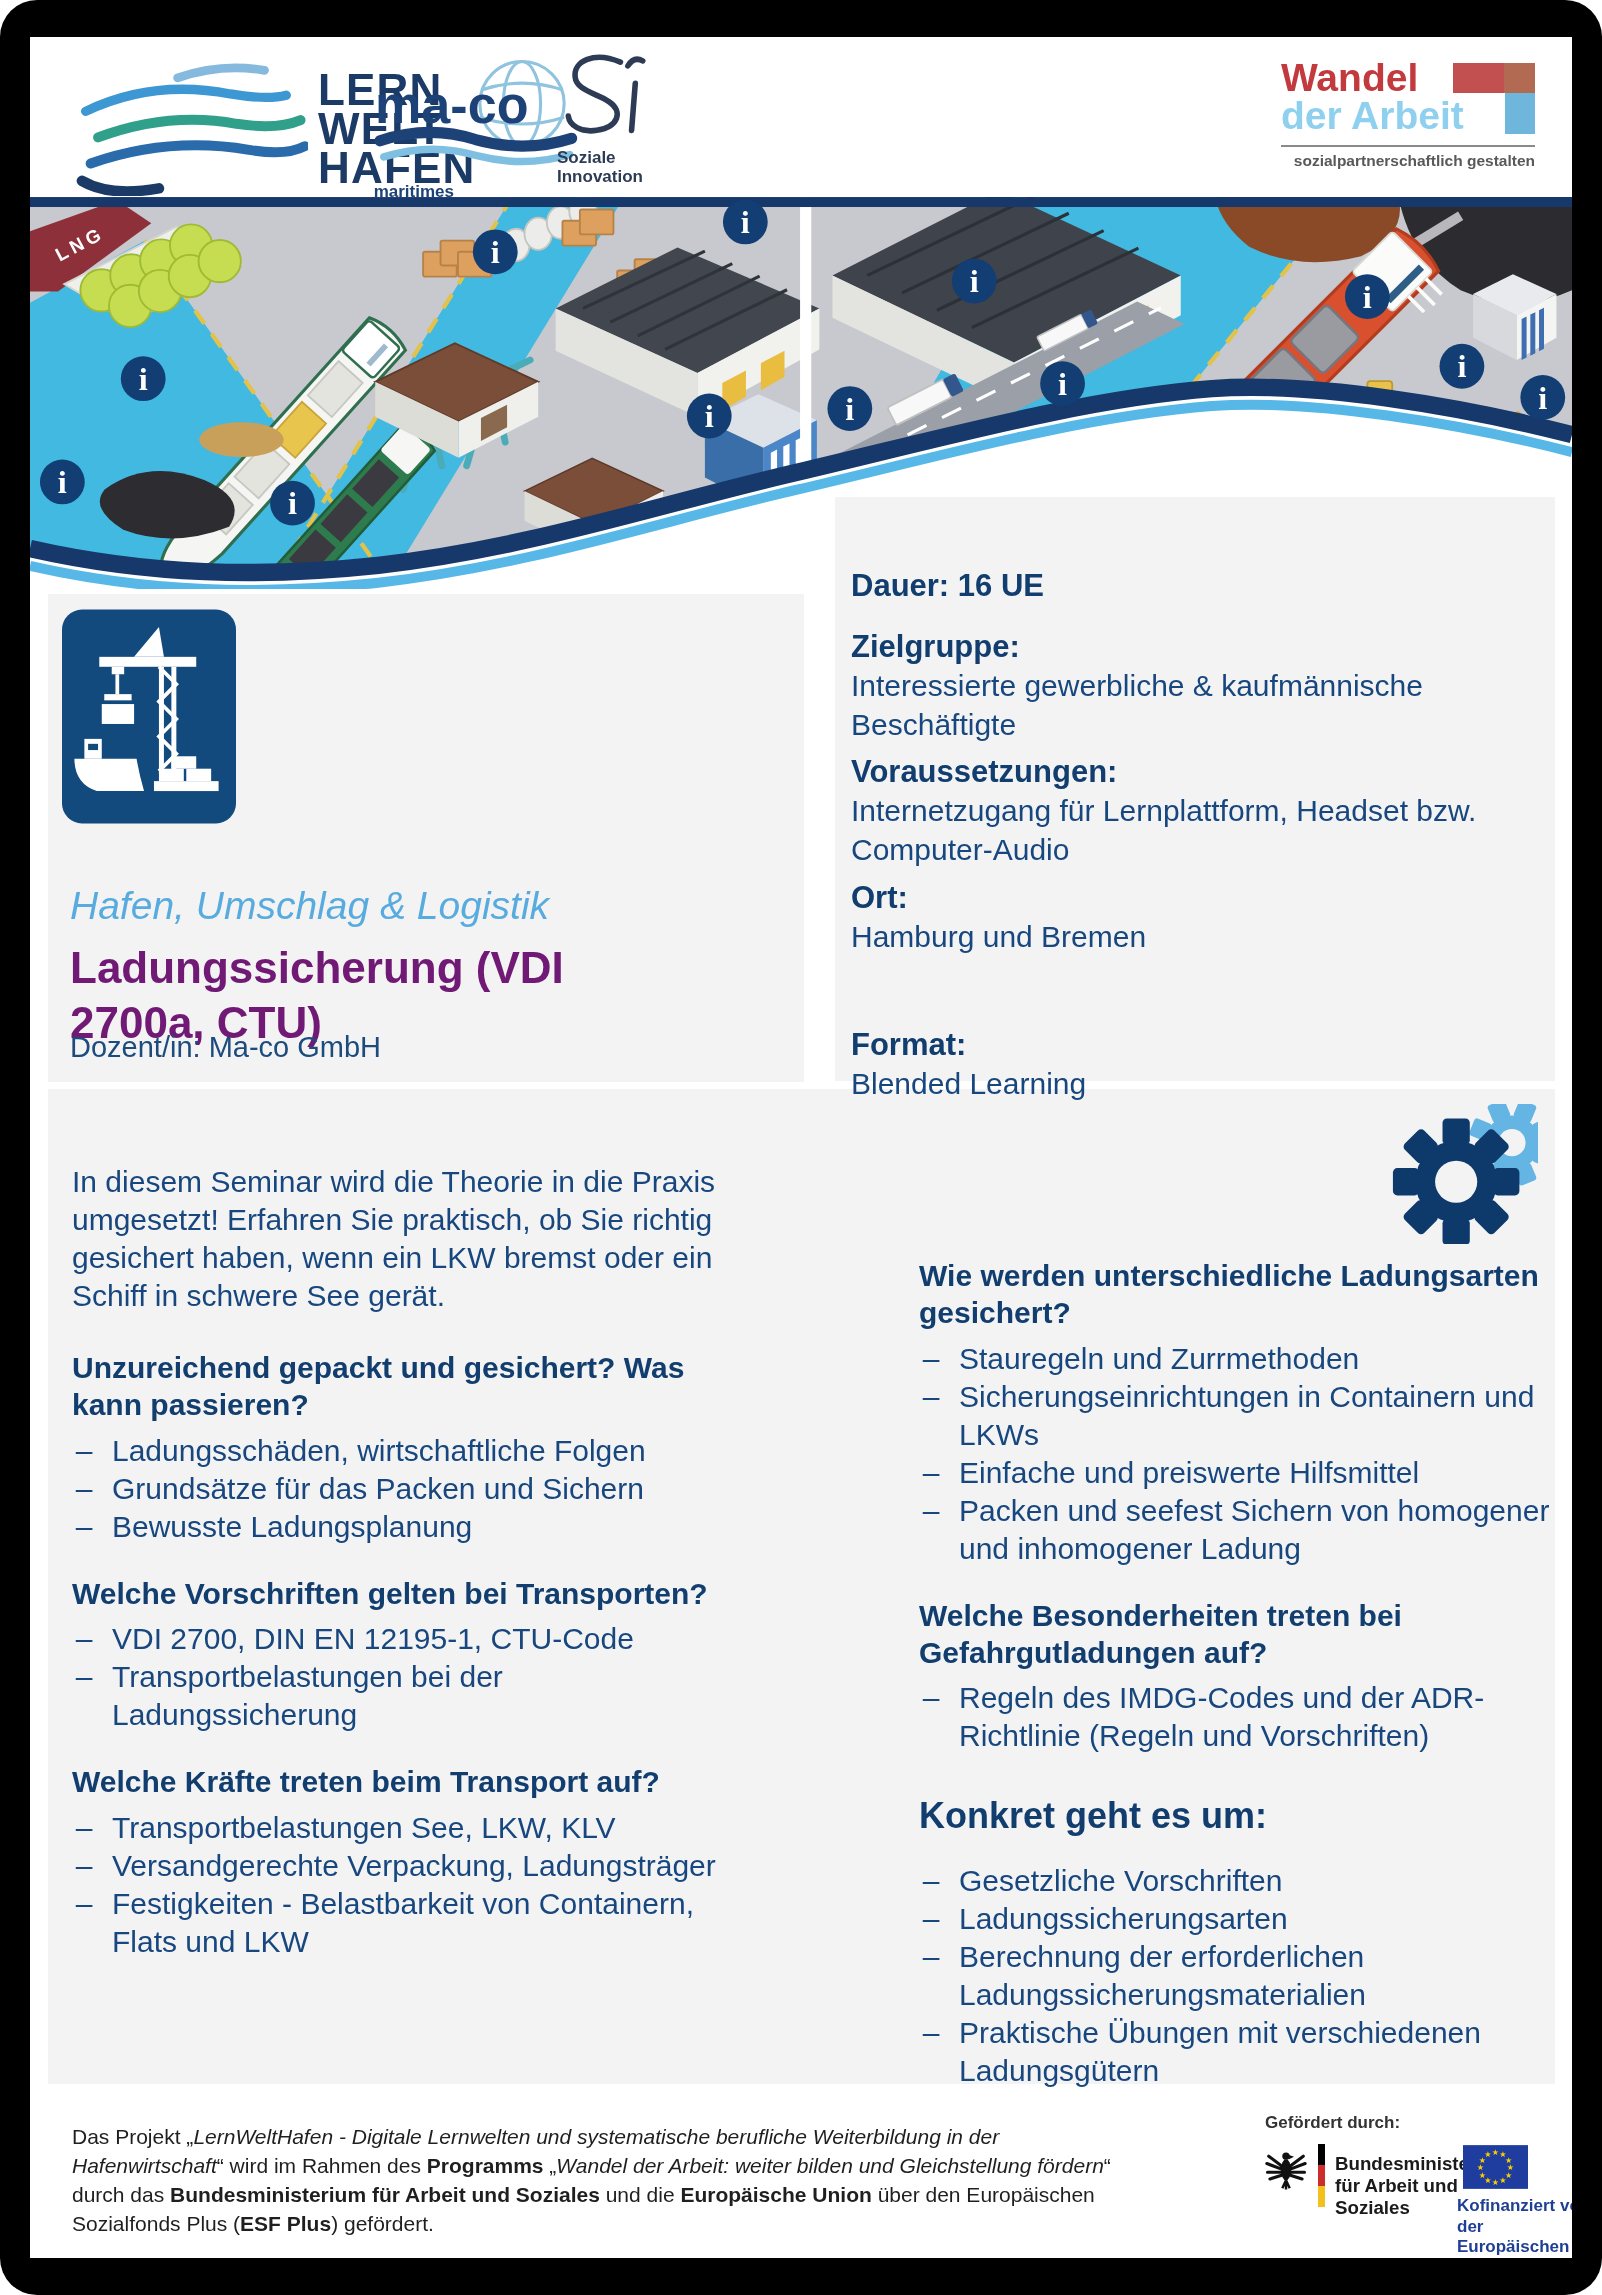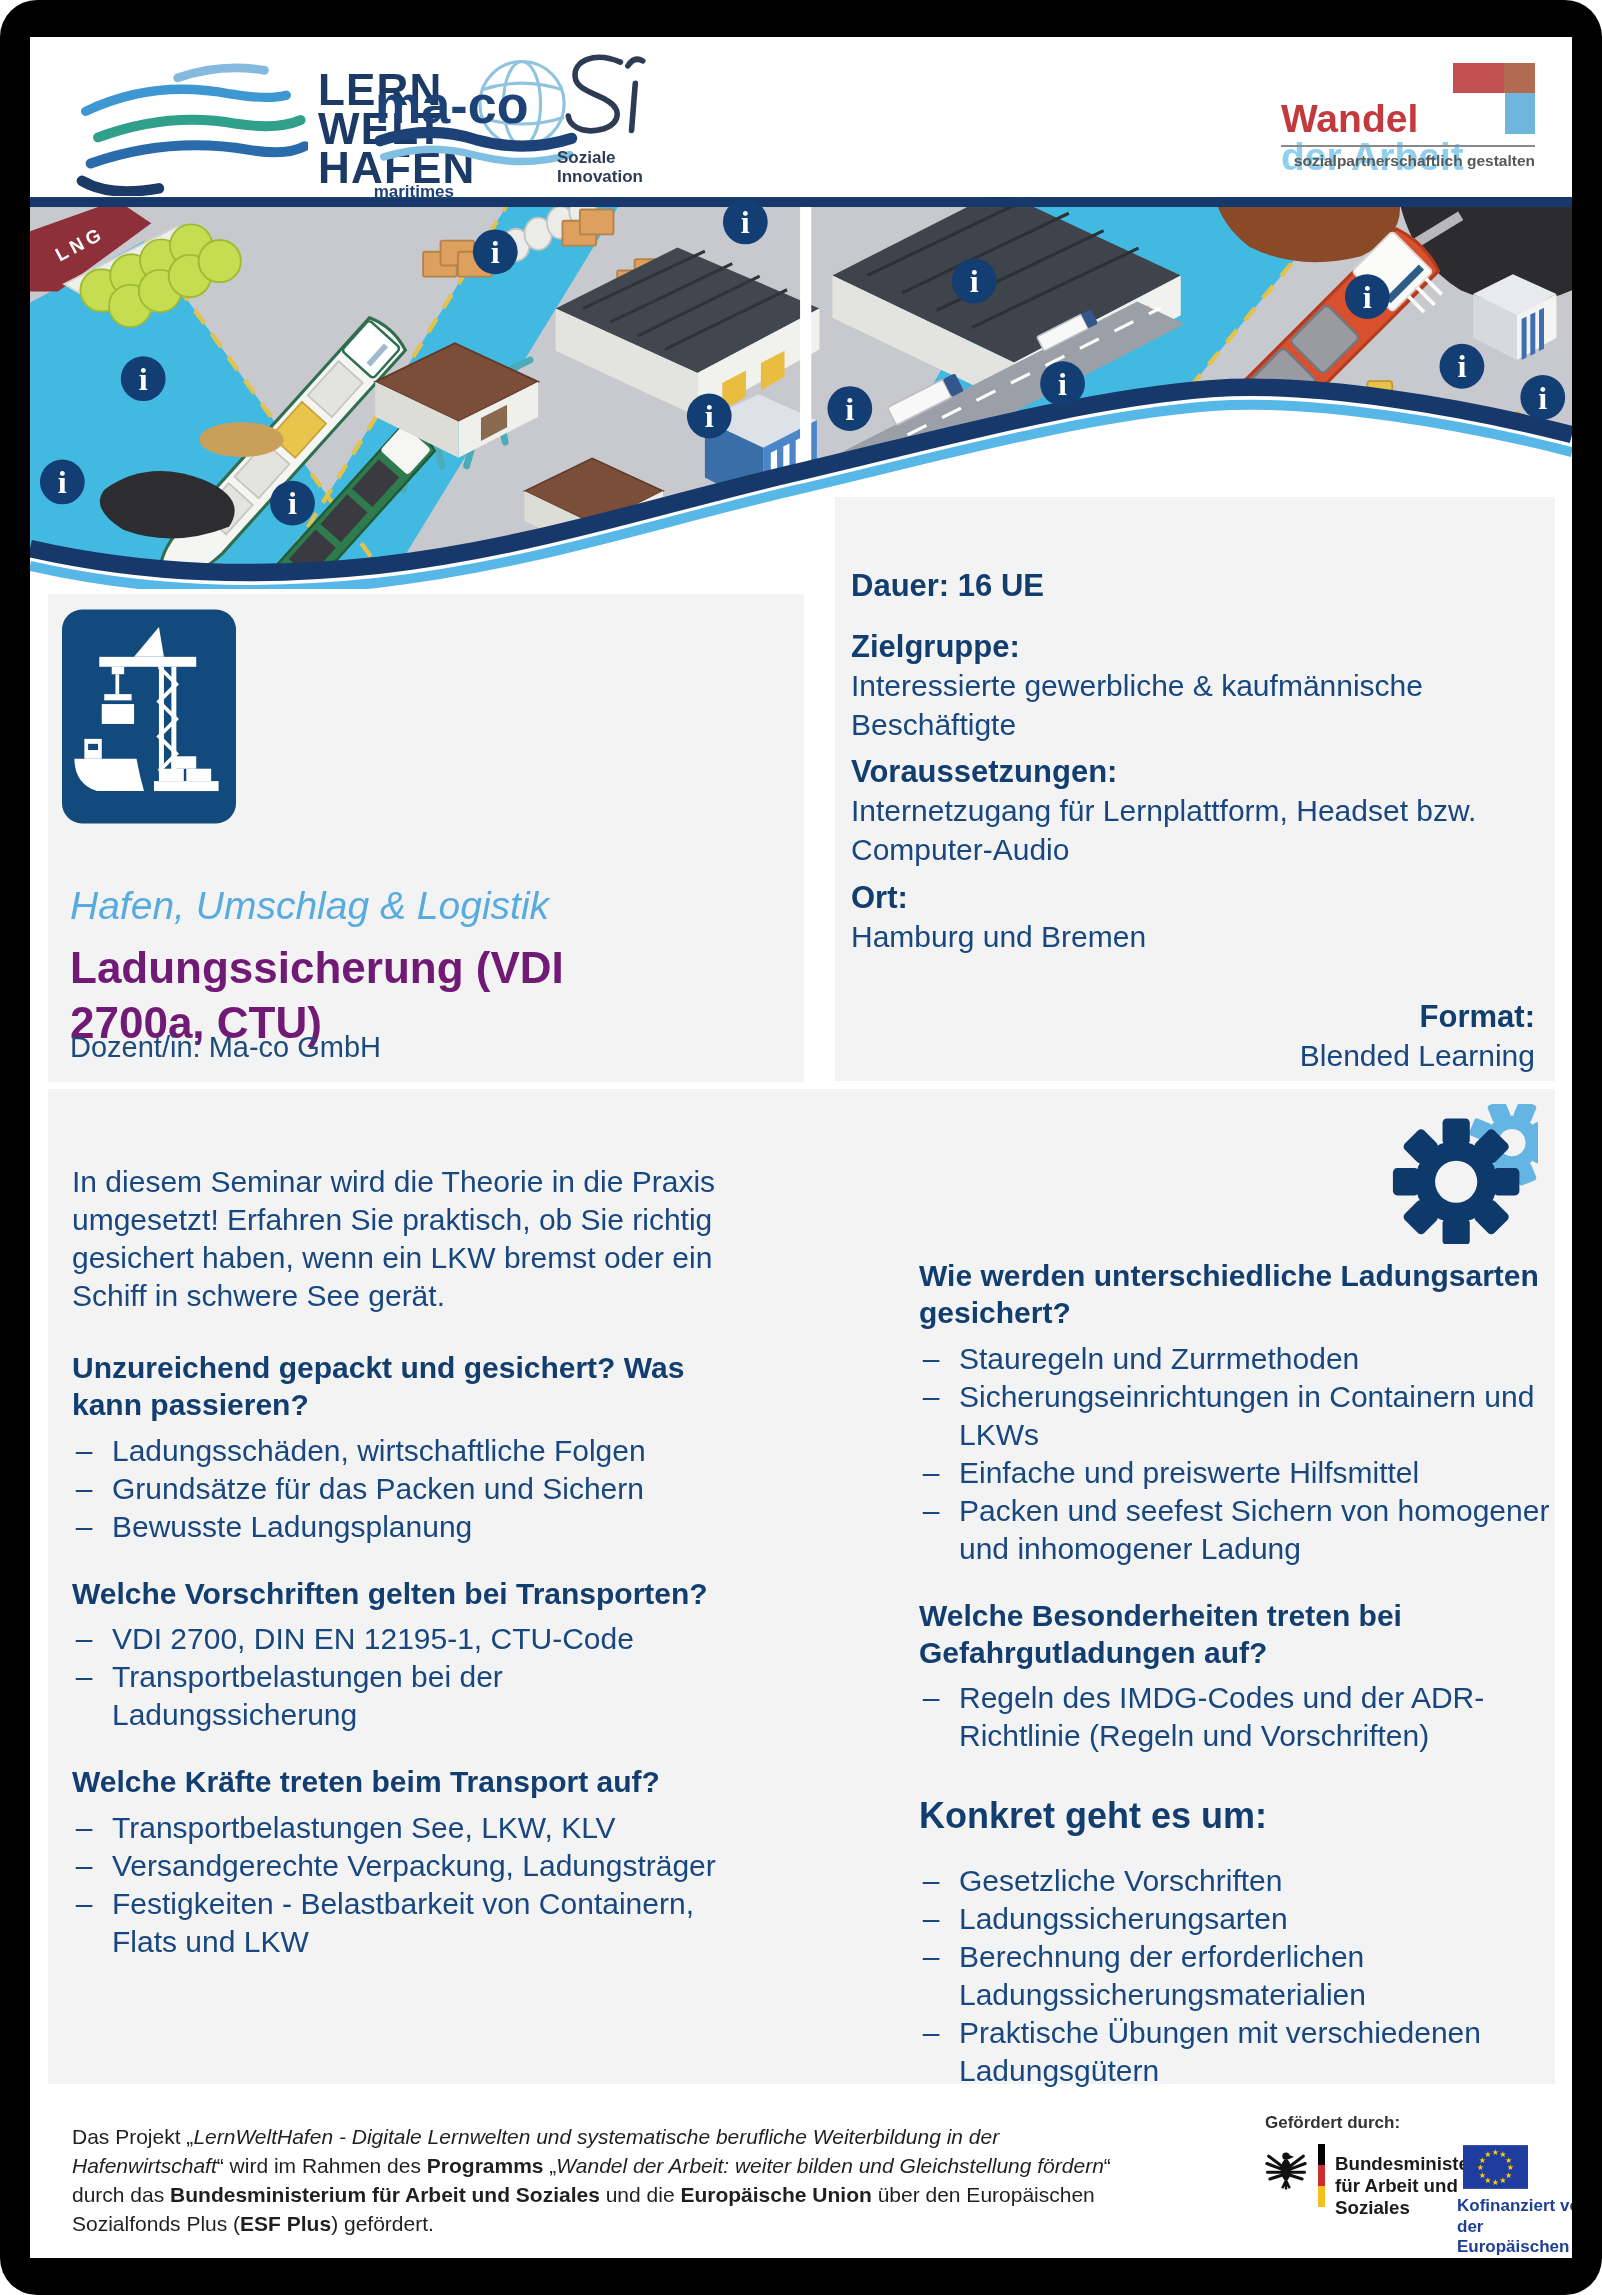--- a/index.html
+++ b/index.html
@@ -6,21 +6,21 @@
   body{font-family:"Liberation Sans",sans-serif;}
   #frame{position:relative;width:1602px;height:2295px;background:#000;border-radius:37px;overflow:hidden;}
   #page{position:absolute;left:30px;top:37px;width:1542px;height:2221px;background:#ffffff;overflow:hidden;}
   .abs{position:absolute;}
 
   
   .lwh-text{color:#1b3a66;font-weight:bold;font-size:44px;line-height:39px;letter-spacing:1.2px;}
   .lwh-tag{color:#1b3a66;font-size:13px;letter-spacing:2px;font-weight:600;white-space:nowrap;}
   .maco-cap{color:#1c4277;font-size:17px;font-weight:bold;line-height:20px;}
   .si-cap{color:#2e3b55;font-size:17px;font-weight:bold;line-height:19px;}
-  .wda-w1{color:#c23a3d;font-size:39px;font-weight:bold;line-height:37px;margin-top:41px;}
+  .wda-w1{color:#c23a3d;font-size:39px;font-weight:bold;line-height:37px;}
   .wda-w2{color:#8fd0ef;font-size:39px;font-weight:bold;line-height:40px;}
   .wda-line{position:absolute;left:0;top:86px;width:254px;height:1.9px;background:#8a8a8a;}
   .wda-cap{position:absolute;left:0;top:93px;width:254px;text-align:right;color:#595959;font-size:15.5px;font-weight:600;}
 
   
   .gbox{position:absolute;background:#f3f3f4;}
 
   
   .category{color:#58abdf;font-size:39px;font-style:italic;}
   .title{color:#701a75;font-size:44px;font-weight:bold;line-height:55px;}
@@ -404,21 +404,21 @@
     <div class="d-value">Interessierte gewerbliche &amp; kaufmännische Beschäftigte</div>
   </div>
   <div class="abs" style="left:821px;top:715px;width:684px;">
     <div class="d-label">Voraussetzungen:</div>
     <div class="d-value">Internetzugang für Lernplattform, Headset bzw. Computer-Audio</div>
   </div>
   <div class="abs" style="left:821px;top:841px;width:684px;">
     <div class="d-label">Ort:</div>
     <div class="d-value">Hamburg und Bremen</div>
   </div>
-  <div class="abs" style="left:821px;top:960px;width:684px;text-align:right;">
+  <div class="abs" style="left:821px;top:988px;width:684px;">
     <div class="d-label">Format:</div>
     <div class="d-value">Blended Learning</div>
   </div>
 
   <svg class="abs" style="left:1353px;top:1067px;" width="155" height="140" viewBox="0 0 250 225">
     <g transform="translate(208,62)" fill="#64b5e3">
       <circle r="44"></circle>
       <rect x="-15" y="-70" width="30" height="30" rx="5" transform="rotate(22.5)"></rect>
       <rect x="-15" y="-70" width="30" height="30" rx="5" transform="rotate(67.5)"></rect>
       <rect x="-15" y="-70" width="30" height="30" rx="5" transform="rotate(112.5)"></rect>

